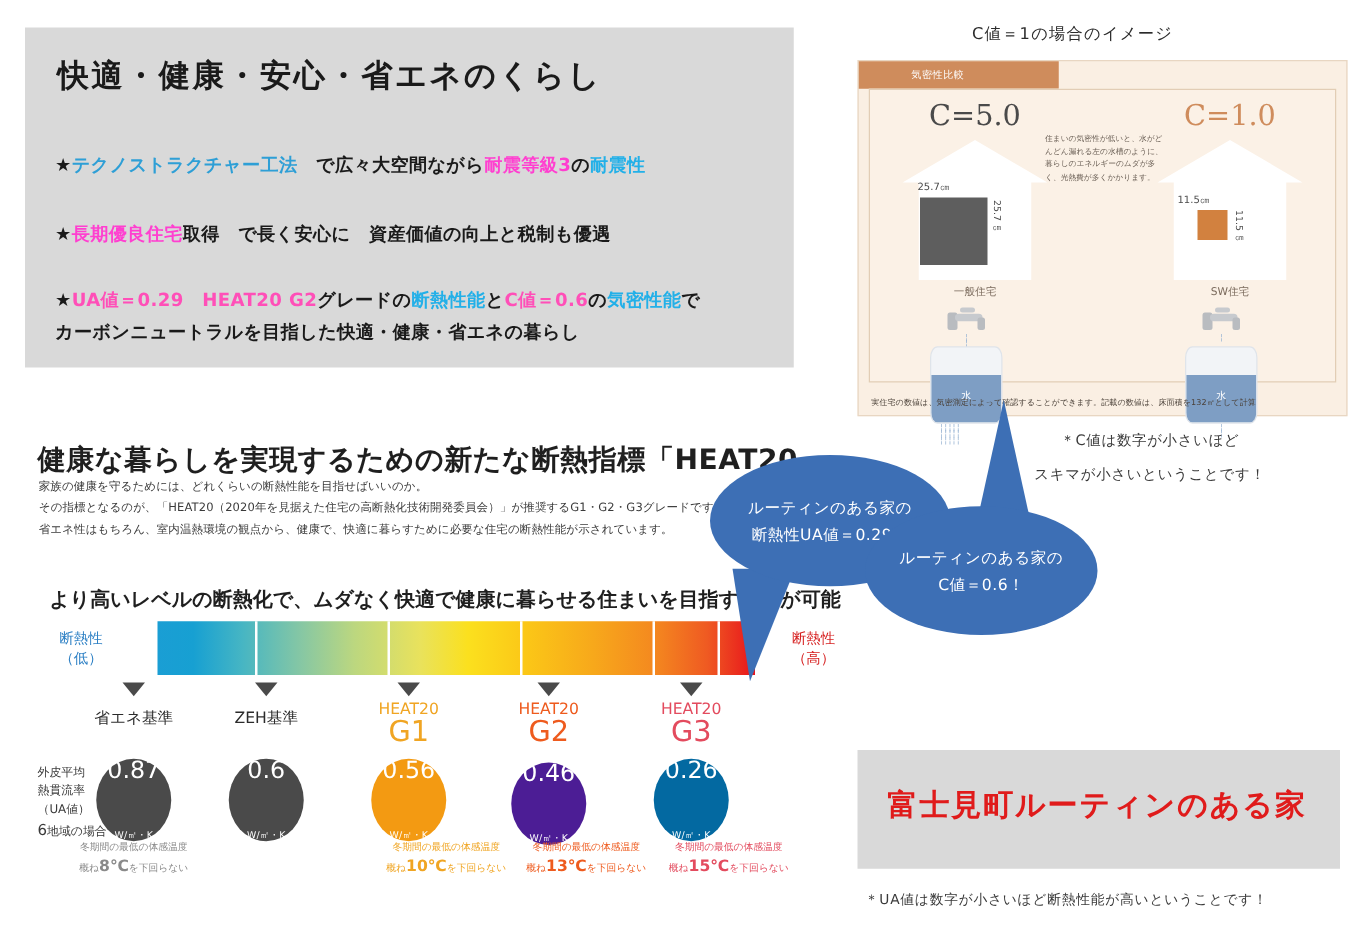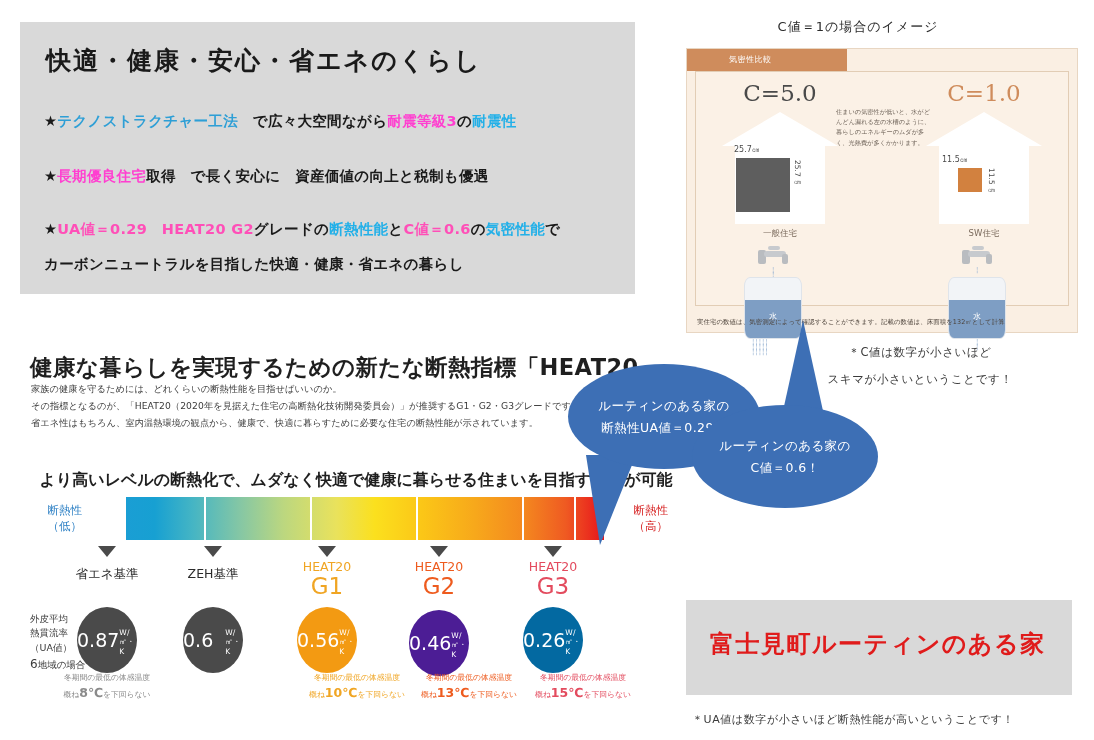--- a/index.html
+++ b/index.html
@@ -15,26 +15,26 @@
     position:absolute;left:20px;top:22px;width:615px;height:272px;
     background:#d9d9d9;
   }
   #headline-title{
     position:absolute;left:26px;top:22px;
     font-size:25px;font-weight:bold;letter-spacing:2px;color:#1a1a1a;
   }
   .bullet-line{
     position:absolute;left:24px;
     font-size:14.5px;font-weight:bold;line-height:1.55;color:#1a1a1a;
-    letter-spacing:.3px;white-space:nowrap;
+    letter-spacing:.3px;white-space:nowrap;margin-top:12px;
   }
   #bullet-1{top:88px;}
   #bullet-2{top:143px;}
   #bullet-3{top:196px;}
-  #bullet-3b{top:231px;}
+  #bullet-3b{top:221px;}
   .c-blue{color:#2e9fd6;}
   .c-magenta{color:#ff3fd0;}
   .c-pink{color:#ff4fb8;}
   .c-cyan{color:#23b0e8;}
 
   
   #cvalue-caption{
     position:absolute;left:858px;top:18px;
     font-size:13px;color:#2b2b2b;letter-spacing:1px;white-space:nowrap;
     transform:translateX(-50%);
@@ -146,21 +146,21 @@
   .grade-label{
     position:absolute;width:120px;text-align:center;white-space:nowrap;
   }
   .grade-label .sub{display:block;font-size:12.5px;line-height:1.15;}
   .grade-label .main{display:block;font-size:23px;line-height:1.1;
     font-family:"DejaVu Sans","Liberation Sans",sans-serif;}
   .grade-label .plain{display:block;font-size:12.5px;color:#2b2b2b;}
 
   .circle{
     position:absolute;width:60px;height:66px;border-radius:50%;
-    display:flex;flex-direction:row;align-items:center;justify-content:flex-start;
+    display:flex;flex-direction:column;align-items:center;justify-content:space-between;
     color:#ffffff;
   }
   .circle .v{font-size:19px;line-height:1;}
   .circle .u{font-size:7.5px;margin-top:4px;letter-spacing:.2px;}
 
   #ua-axis-label{
     position:absolute;left:30px;top:612px;width:70px;
     font-size:9.5px;line-height:1.5;color:#3a3a3a;
   }
   #ua-axis-label .big{font-size:12px;}

